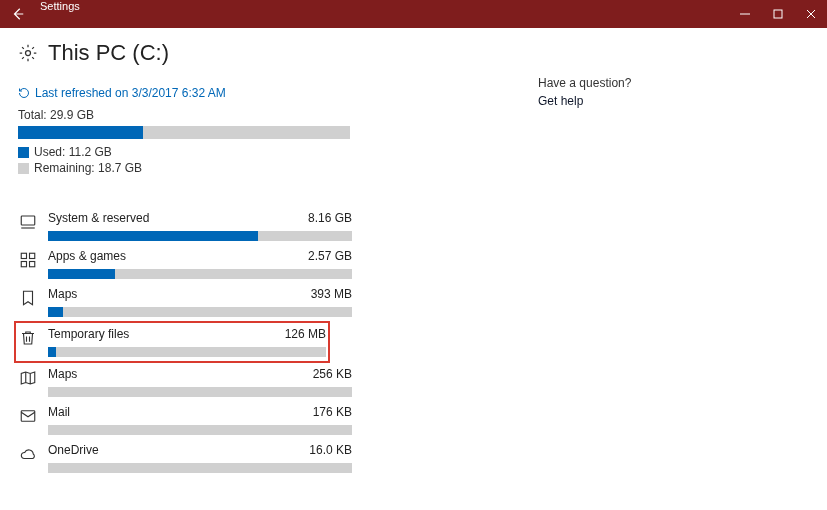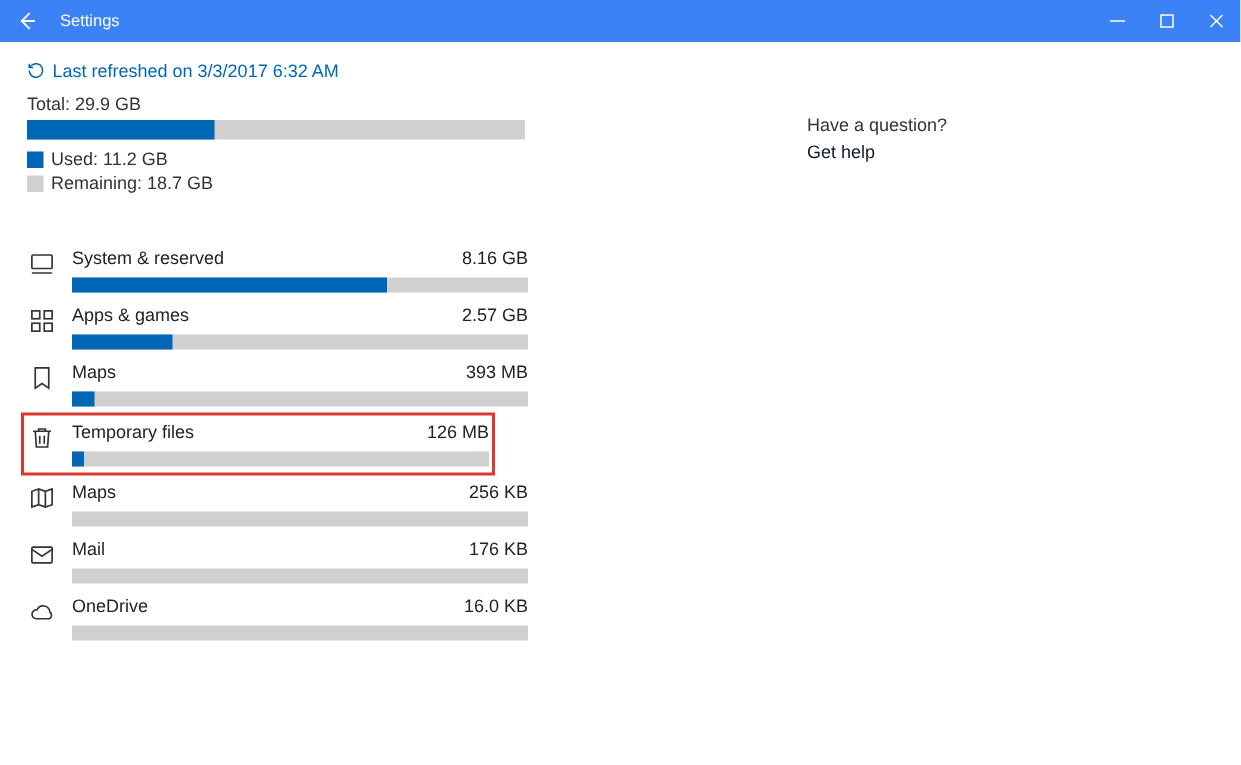--- a/index.html
+++ b/index.html
@@ -1,17 +1,17 @@
 <!DOCTYPE html>
 <html><head>
 <meta charset="utf-8">
 <style>
   * { box-sizing: border-box; margin: 0; padding: 0; font-family: "Segoe UI", Arial, sans-serif; }
   html, body { width: 827px; height: 510px; overflow: hidden; background: #fff; }
-  .titlebar { height: 28px; background: #3b82f6; color: #fff; display: flex; align-items: center; font-size: 11px; }
+  .titlebar { height: 28px; background: #7f1d1d; color: #fff; display: flex; font-size: 11px; }
   .back-btn { width: 36px; height: 28px; display: flex; align-items: center; justify-content: center; cursor: pointer; }
   .back-btn svg { width: 14px; height: 14px; }
   .title-label { margin-left: 4px; }
   .win-controls { margin-left: auto; display: flex; }
   .win-btn { width: 33px; height: 28px; display: flex; align-items: center; justify-content: center; cursor: pointer; }
   .win-btn svg { width: 12px; height: 12px; }
   .content { display: flex; padding: 0 18px; height: calc(510px - 28px); }
   .main { flex: 1; padding-top: 12px; max-width: 520px; }
   .side { width: 200px; padding-top: 48px; font-size: 12px; }
   .side-q { color: #333; margin-bottom: 4px; }
@@ -63,20 +63,27 @@
       <svg viewBox="0 0 12 12" stroke="#fff" stroke-width="1">
           <line x1="2" y1="2" x2="10" y2="10"></line>
           <line x1="10" y1="2" x2="2" y2="10"></line>
         </svg>
     </div>
   </div>
 </div>
 
 <div class="content">
   <div class="main">
+    <div class="header-row">
+      <svg class="gear" width="20" height="20" viewBox="0 0 24 24" fill="none" stroke="#333" stroke-width="1.5">
+        <circle cx="12" cy="12" r="3"></circle>
+        <path d="M12 2v3M12 19v3M4.9 4.9l2.1 2.1M17 17l2.1 2.1M2 12h3M19 12h3M4.9 19.1l2.1-2.1M17 7l2.1-2.1"></path>
+      </svg>
+      <div class="page-title">This PC (C:)</div>
+    </div>
 
 
     <div class="refresh-row">
       <svg width="12" height="12" viewBox="0 0 24 24" fill="none" stroke="#0067b7" stroke-width="2">
         <path d="M3 12a9 9 0 1 0 3-6.7L3 8"></path>
           <path d="M3 3v5h5"></path>
       </svg>
       <span>Last refreshed on 3/3/2017 6:32 AM</span>
     </div>
 

